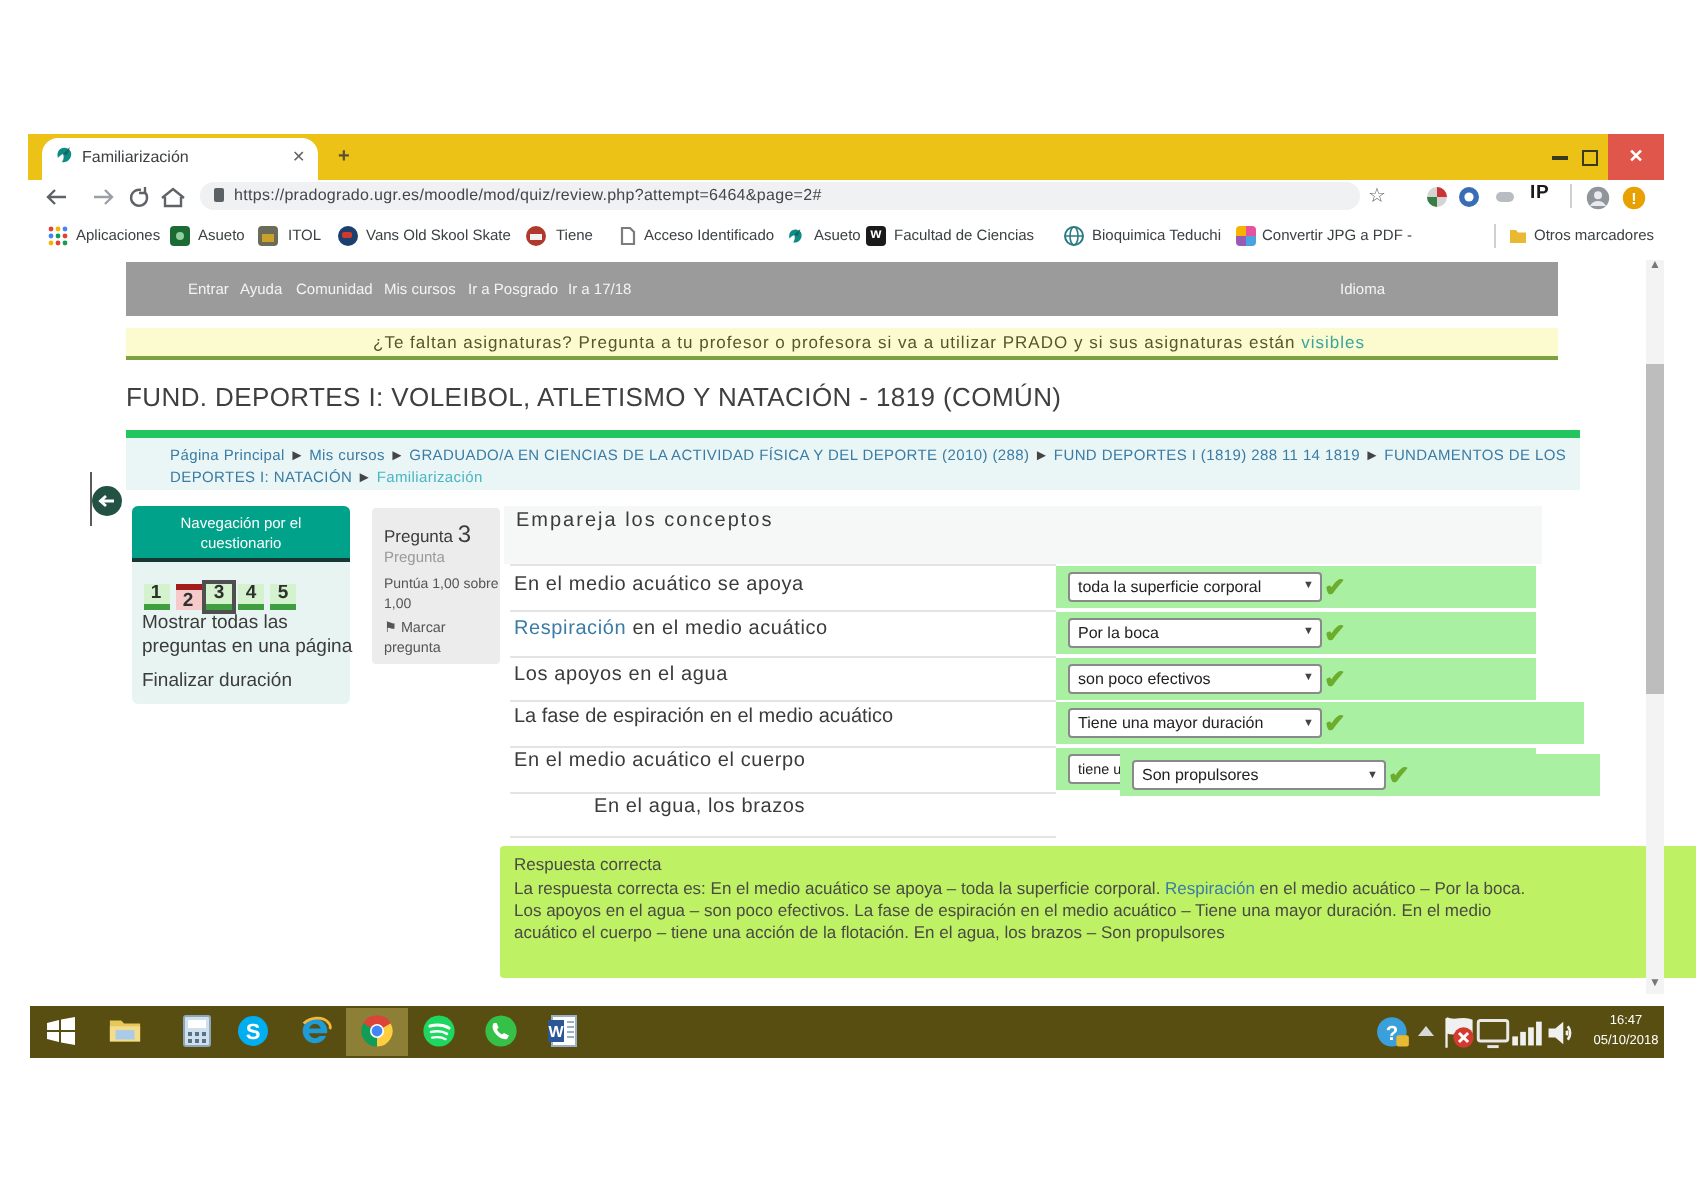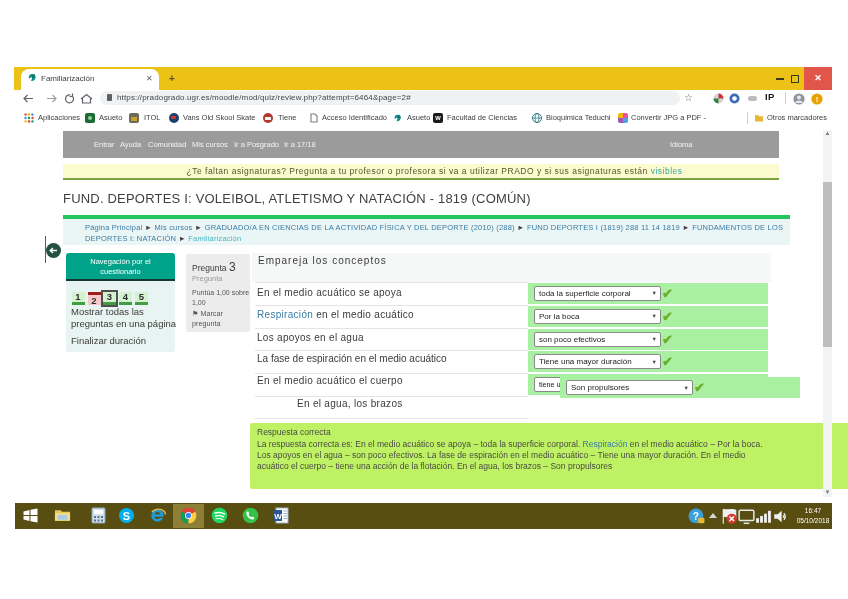--- a/index.html
+++ b/index.html
@@ -234,21 +234,21 @@
 <div class="rowg" style="top:305.5px;">
     <span class="sel">Por la boca<span class="selarr">▼</span></span>
     <span class="chk">✔</span>
   </div>
 <div class="rowl" style="top:332px;">Los apoyos en el agua</div>
 <div class="rowg" style="top:328.5px;">
     <span class="sel">son poco efectivos<span class="selarr">▼</span></span>
     <span class="chk">✔</span>
   </div>
 <div class="rowl" style="top:353px;letter-spacing:0;z-index:2;">La fase de espiración en el medio acuático</div>
-<div class="rowg" style="top:351px;">
+<div class="rowg" style="top:351px;padding-left:24px;">
     <span class="sel">Tiene una mayor duración<span class="selarr">▼</span></span>
     <span class="chk">✔</span>
   </div>
 <div class="rowl" style="top:375px;">En el medio acuático el cuerpo</div>
 <div class="rowg" style="top:374px;">
     <span class="sel" style="font-size:7.2px;">tiene una acción de la flotación<span class="selarr">▼</span></span>
     <span class="chk">✔</span>
   </div>
 <div class="rowl" style="top:398px;padding-left:40px;">En el agua, los brazos</div>
 <div class="rowg" style="top:377px;margin-left:32px;">

